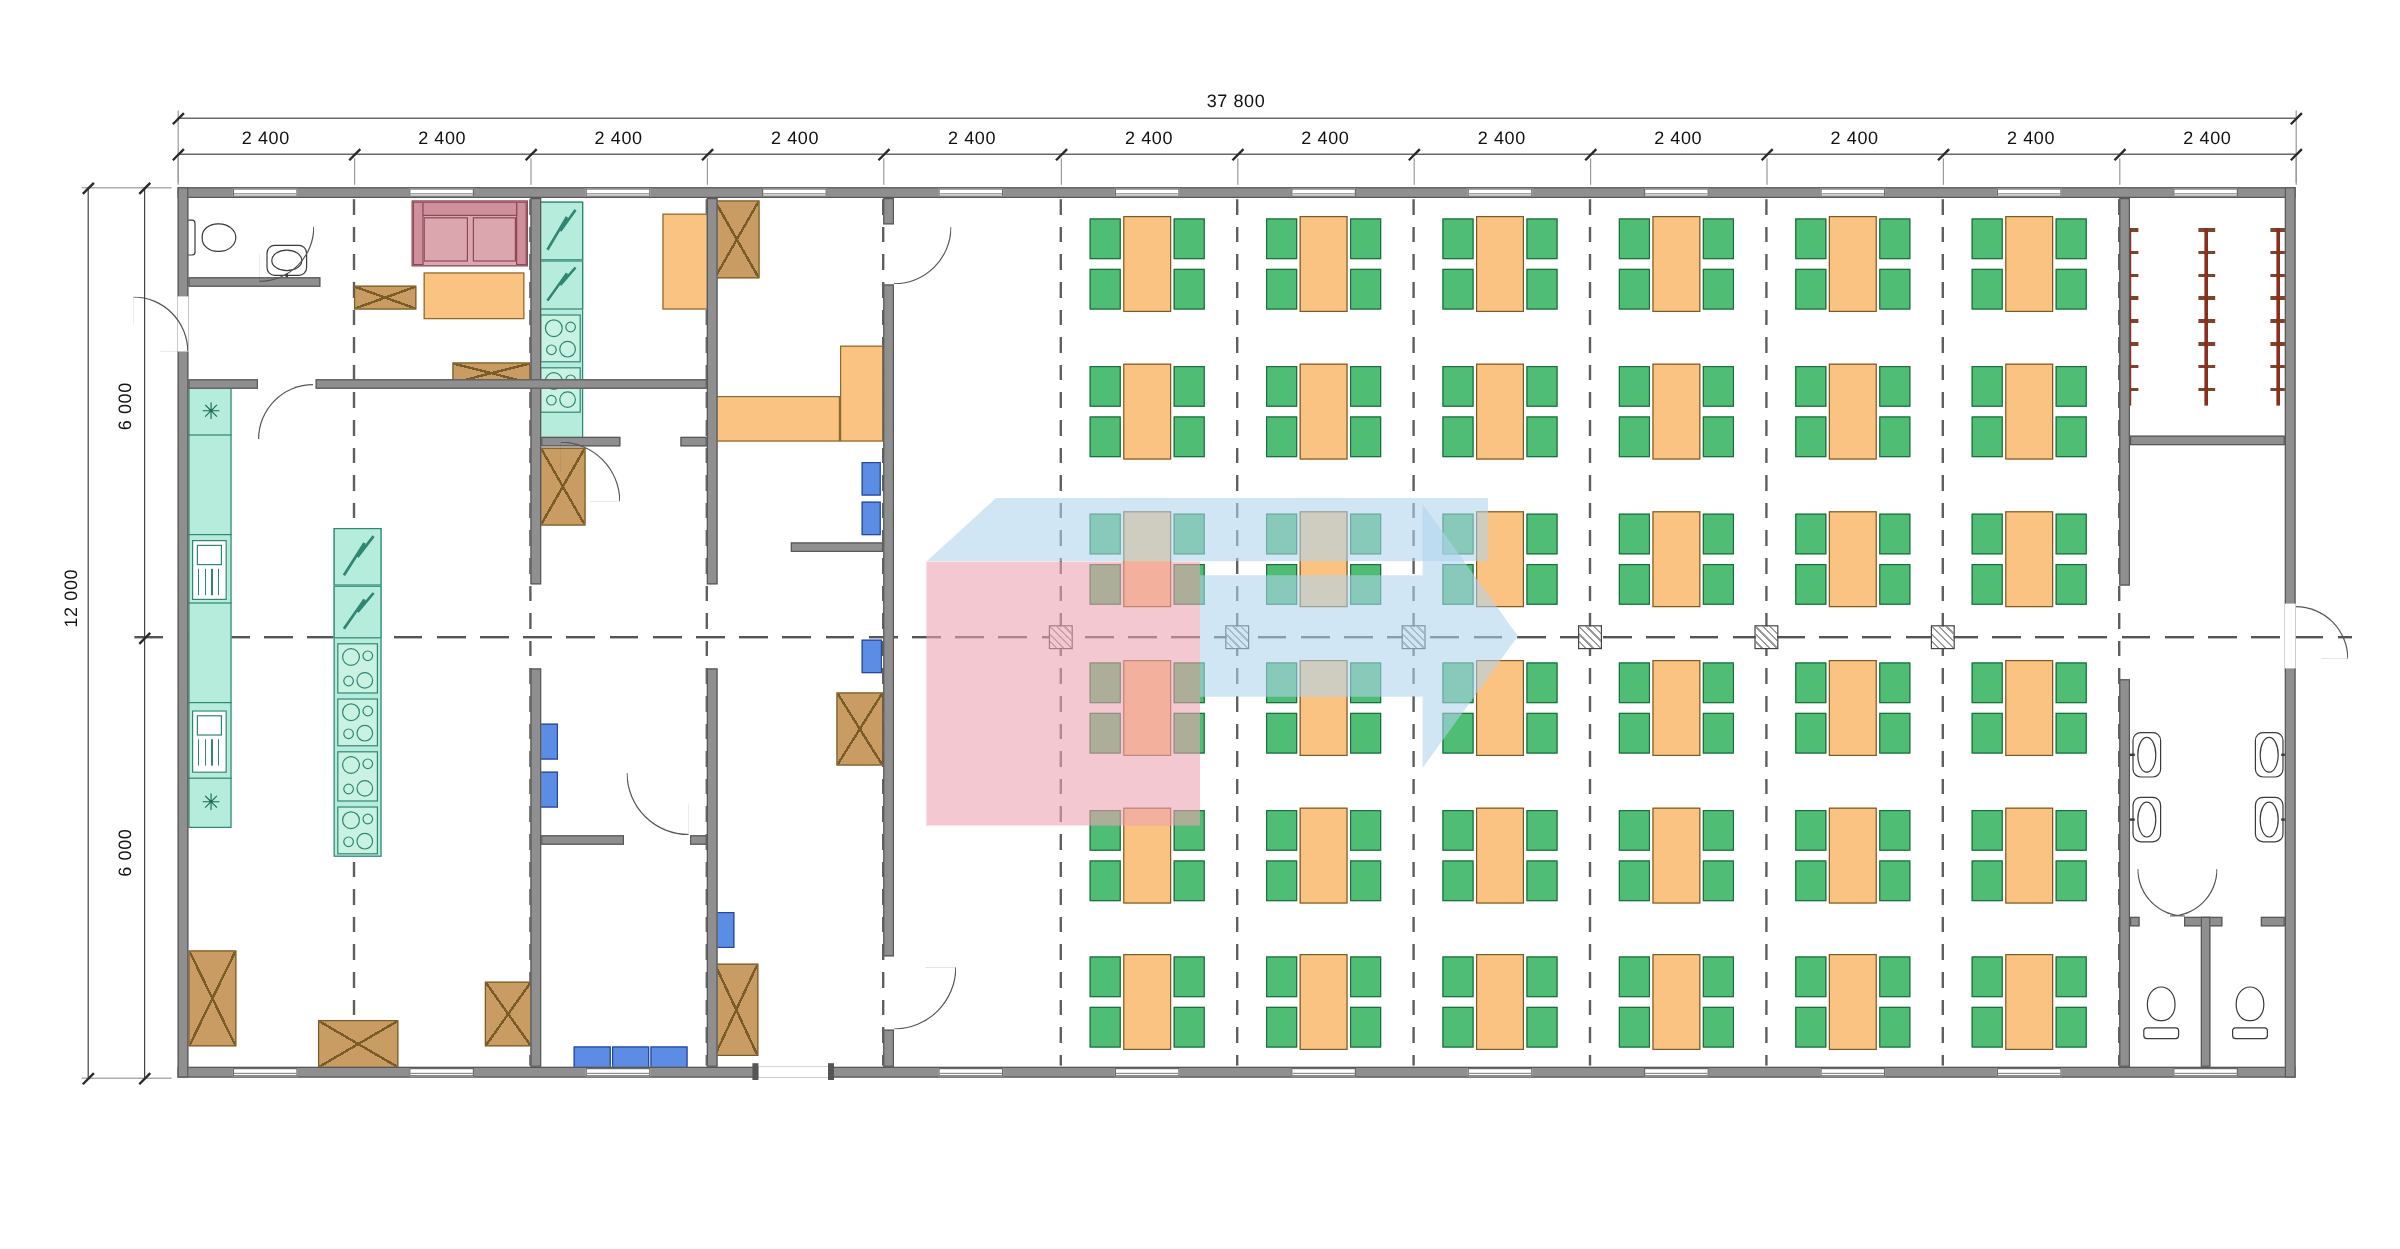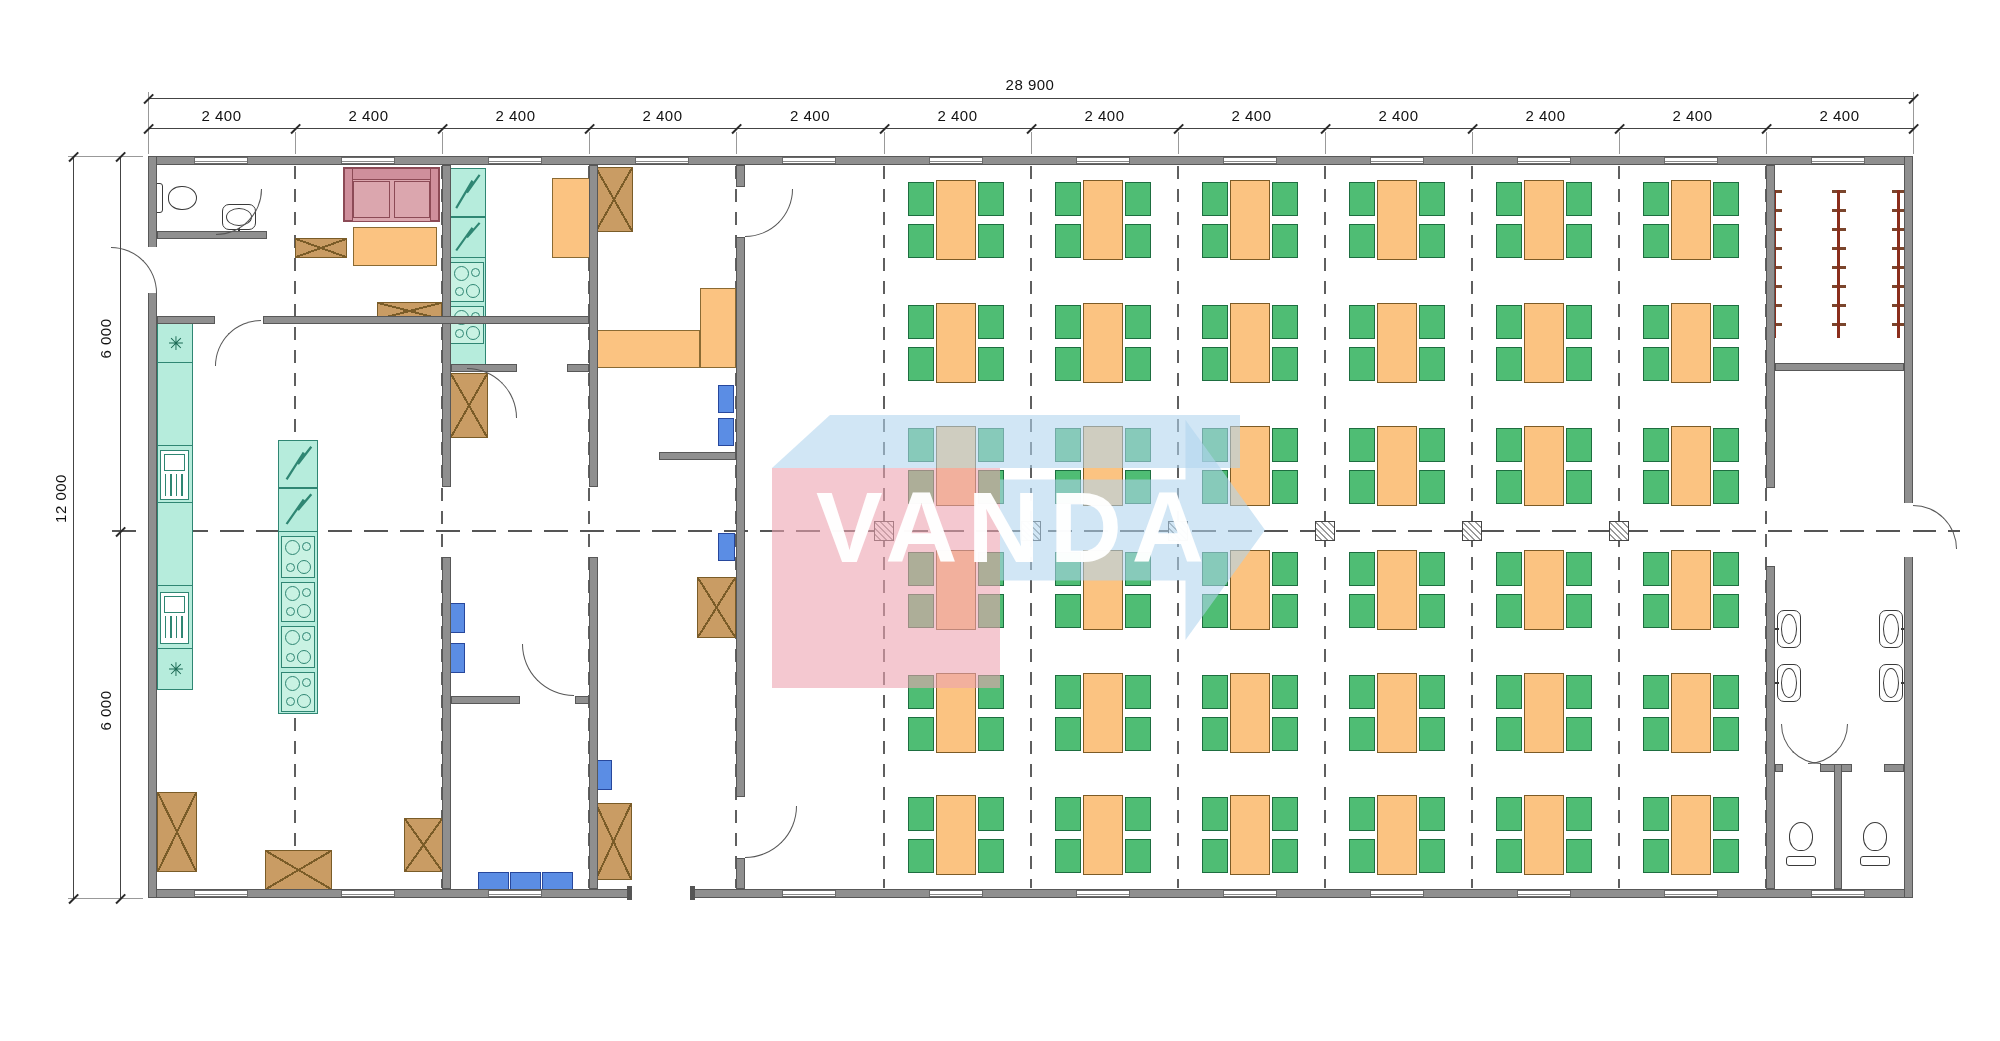--- a/index.html
+++ b/index.html
@@ -67,23 +67,22 @@
            font-weight:bold;font-size:100px;letter-spacing:10px;color:rgba(255,255,255,.97);z-index:7;}
 </style>
 </head>
 <body>
 
 <div id="plan">
 
   <div id="wm-top"></div>
   <div id="wm-pink"></div>
   <div id="wm-arrow"></div>
-  <div id="wm-text">VANDA</div>
 
-  <div class="dimlabel" style="left:950px;top:76px;width:160px;">28 900</div>
+  <div class="dimlabel" style="left:950px;top:76px;width:160px;">37 800</div>
   <div class="dimlabel vrot" style="left:15px;top:490px;width:90px;">12 000</div>
   <div class="dimlabel vrot" style="left:62px;top:330px;width:86px;">6 000</div>
   <div class="dimlabel vrot" style="left:62px;top:702px;width:86px;">6 000</div>
 <div class="vgrid" style="left: 294px; top: 166px; width: 2px; height: 722px;"></div>
     <div class="vgrid" style="left: 441px; top: 166px; width: 2px; height: 722px;"></div>
     <div class="vgrid" style="left: 588px; top: 166px; width: 2px; height: 722px;"></div>
     <div class="vgrid" style="left: 735px; top: 166px; width: 2px; height: 722px;"></div>
     <div class="vgrid" style="left: 883px; top: 166px; width: 2px; height: 722px;"></div>
     <div class="vgrid" style="left: 1030px; top: 166px; width: 2px; height: 722px;"></div>
     <div class="vgrid" style="left: 1177px; top: 166px; width: 2px; height: 722px;"></div>

